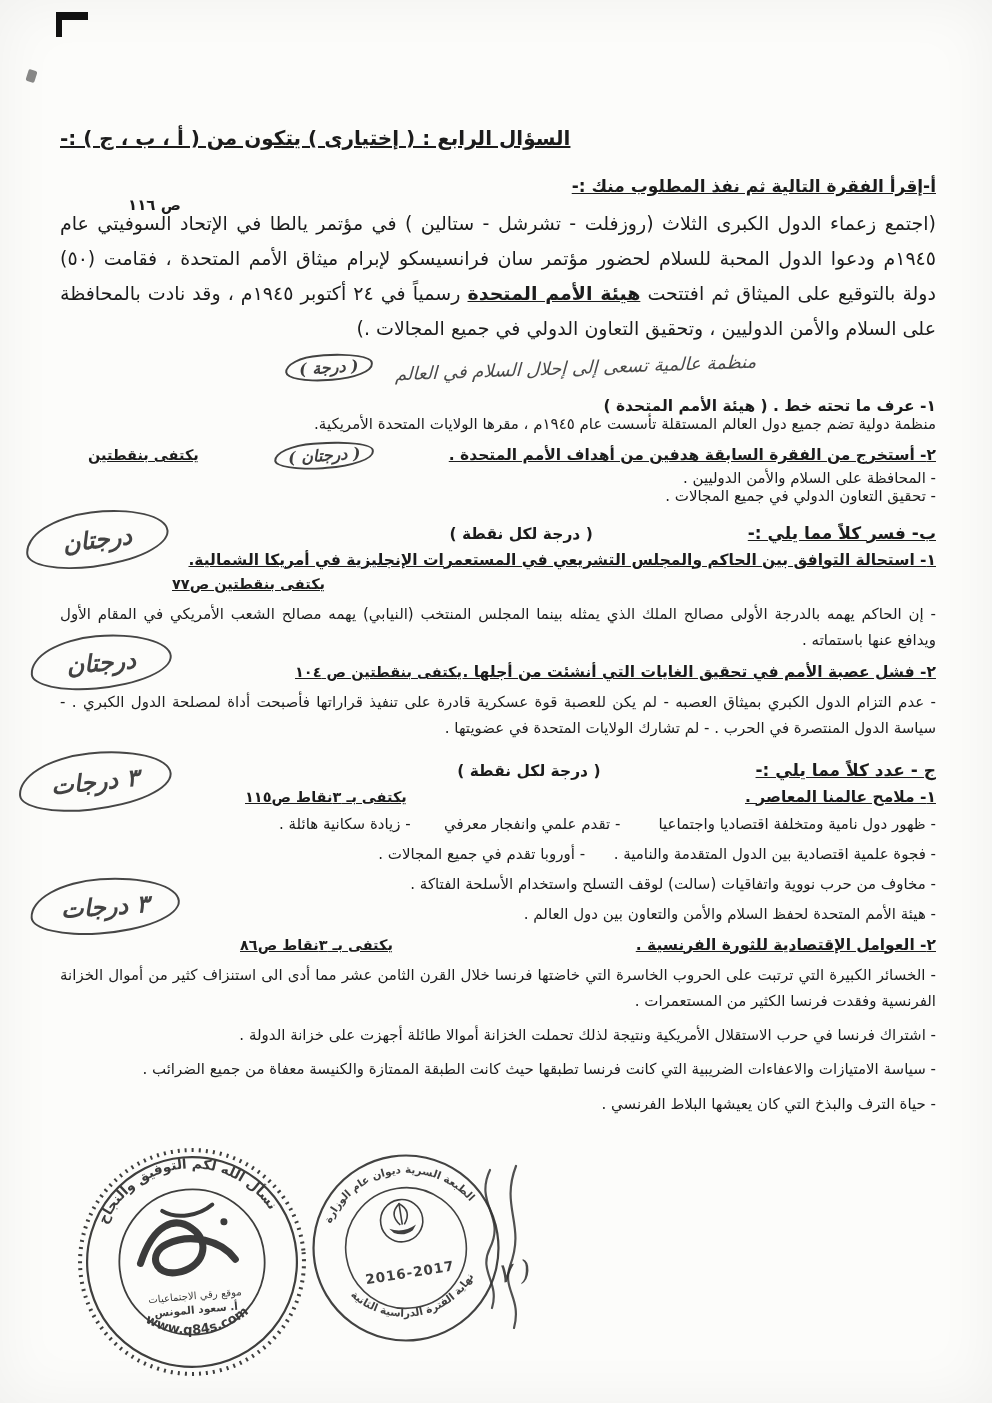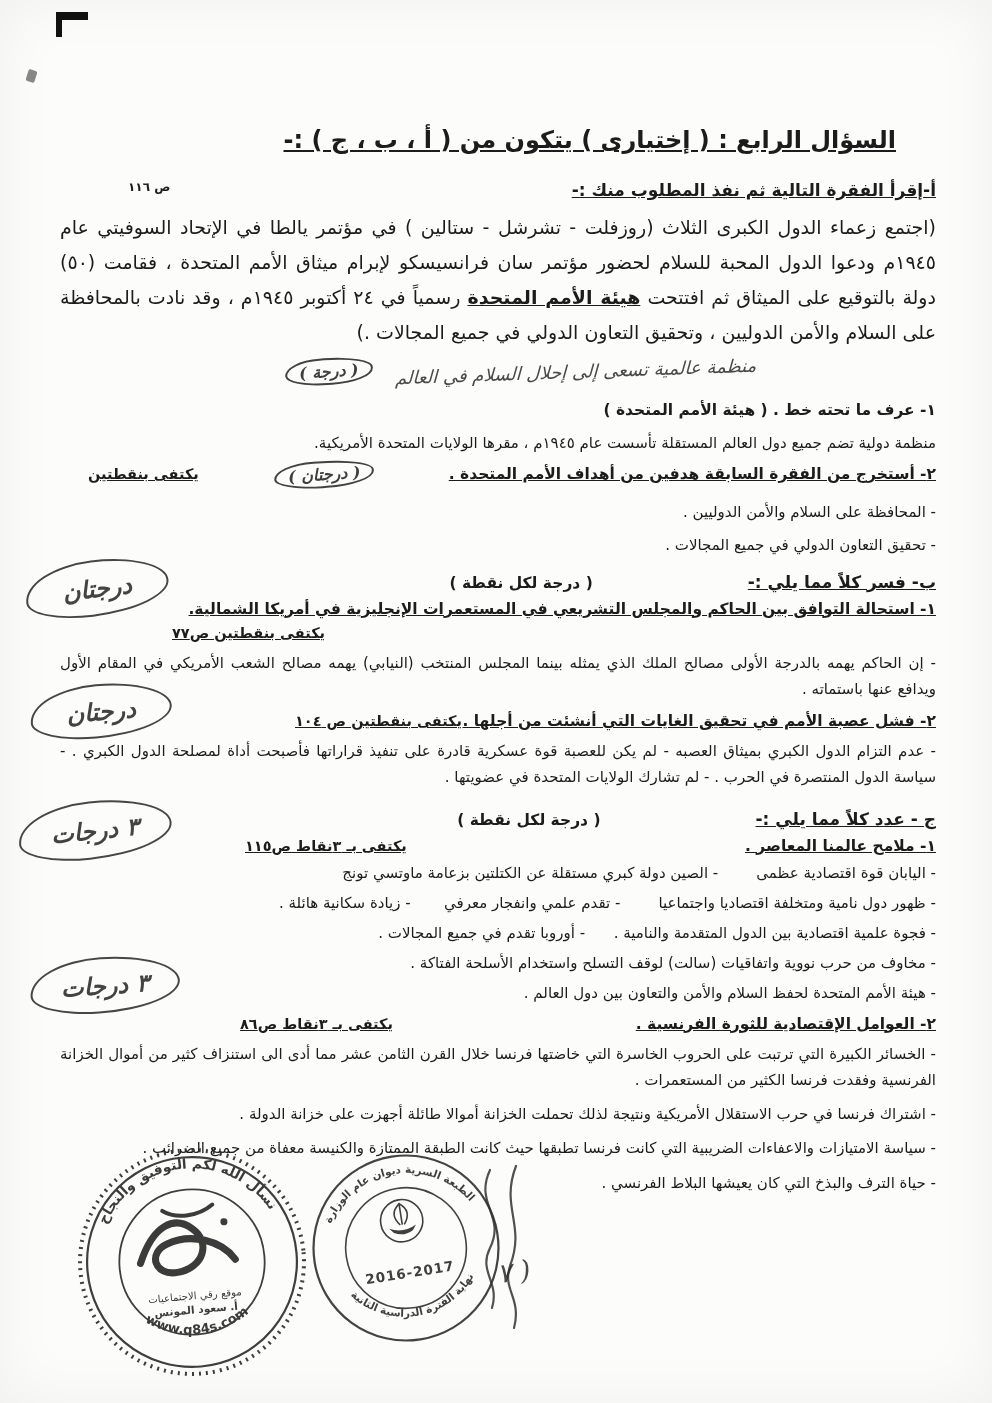--- a/index.html
+++ b/index.html
@@ -5,35 +5,35 @@
   html,body{margin:0;padding:0;background:#e9e9e6;}
   .page{
     position:relative;width:992px;height:1403px;margin:0 auto;
     background:#fcfcfa;overflow:hidden;color:#1c1c1c;
     font-family:"DejaVu Sans","Liberation Sans",sans-serif;
     box-shadow:inset 0 0 60px rgba(0,0,0,.05);
     direction:rtl;
   }
   .content{position:absolute;top:106px;right:56px;left:60px;}
   .hdr{font-size:12.5px;font-weight:bold;border-bottom:1.6px solid #2a2a2a;padding:0 4px 3px 4px;white-space:nowrap;letter-spacing:.2px;}
-  .title{margin-top:20px;text-align:right;padding-right:40px;font-size:24px;font-weight:bold;}
+  .title{margin-top:20px;text-align:left;padding-right:40px;font-size:20px;font-weight:bold;}
   .title span{text-decoration:underline;}
-  .pageref{position:absolute;left:128px;top:180px;font-size:12px;font-weight:bold;letter-spacing:1px;}
+  .pageref{position:absolute;left:128px;top:196px;font-size:15px;font-weight:bold;letter-spacing:1px;}
   .sec-head{font-size:17px;font-weight:bold;text-decoration:underline;}
   .mt-a{margin-top:26px;}
   .passage{margin:10px 0 0 0;font-size:19px;line-height:1.85;text-align:justify;}
   .u{text-decoration:underline;}
   .bold{font-weight:bold;}
   .hw{font-family:"DejaVu Serif","Liberation Serif",serif;font-style:italic;color:#2a2a2a;}
   .hand-row{margin-top:2px;height:38px;display:flex;align-items:center;gap:22px;padding-right:180px;}
   .hw-note{font-size:18px;transform:rotate(-2deg) skewX(-4deg);letter-spacing:1px;opacity:.85;white-space:nowrap;}
   .handbox{display:inline-block;border:2px solid #2e2e2e;border-radius:42% 58% 50% 50% / 60% 45% 55% 45%;
     padding:2px 12px;transform:rotate(-4deg);font-size:16px;font-weight:bold;opacity:.9;white-space:nowrap;}
   .qline{margin-top:10px;font-size:15.5px;}
-  .ansline{margin-top:15px;font-size:15px;}
+  .ansline{margin-top:0;font-size:15px;}
   .row{display:flex;align-items:baseline;}
   .row-a2{margin-top:9px;justify-content:space-between;padding-left:28px;align-items:center;}
   .note{font-size:14.5px;font-weight:bold;text-decoration:underline;white-space:nowrap;}
   .sec-row{margin-top:18px;position:relative;gap:155px;}
   .head-note{font-size:15.5px;font-weight:bold;white-space:nowrap;}
   .q-ul{font-size:15.5px;font-weight:bold;text-decoration:underline;}
   .note-row{margin-top:5px;text-align:left;padding-left:112px;}
   .para{margin:8px 0 0 0;font-size:15px;line-height:1.75;text-align:justify;}
   .row-b2{margin-top:10px;justify-content:space-between;padding-left:235px;position:relative;}
   .row-c1{margin-top:8px;justify-content:space-between;padding-left:185px;}
@@ -117,21 +117,20 @@
     <div class="row sec-row">
       <span class="sec-head">ج - عدد كلاً مما يلي :-</span>
       <span class="head-note">( درجة لكل نقطة )</span>
       <span class="mm mm-c1 hw">٣ درجات</span>
     </div>
 
     <div class="row row-c1">
       <span class="q-ul">١- ملامح  عالمنا المعاصر .</span>
       <span class="note">يكتفى بـ ٣نقاط   ص١١٥</span>
     </div>
-    <div class="ans">- اليابان قوة اقتصادية عظمى        - الصين دولة كبري مستقلة عن الكتلتين بزعامة ماوتسي تونج</div>
     <div class="ans">- ظهور دول نامية ومتخلفة اقتصاديا واجتماعيا        - تقدم علمي وانفجار معرفي       - زيادة سكانية هائلة .</div>
     <div class="ans">- فجوة علمية اقتصادية بين الدول المتقدمة والنامية .      - أوروبا تقدم في جميع المجالات .</div>
     <div class="ans">- مخاوف من حرب نووية واتفاقيات (سالت) لوقف التسلح واستخدام الأسلحة الفتاكة .</div>
     <div class="ans">- هيئة الأمم المتحدة لحفظ السلام والأمن والتعاون بين دول العالم .</div>
 
     <div class="row row-c2">
       <span class="q-ul">٢- العوامل الإقتصادية للثورة الفرنسية .</span>
       <span class="note">يكتفى بـ ٣نقاط    ص٨٦</span>
       <span class="mm mm-c2 hw">٣ درجات</span>
     </div>

